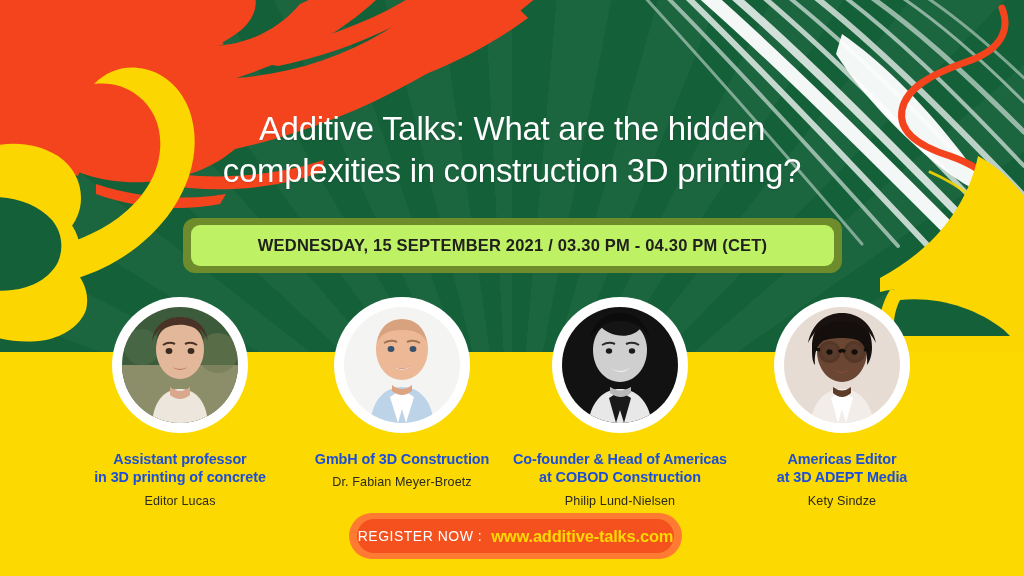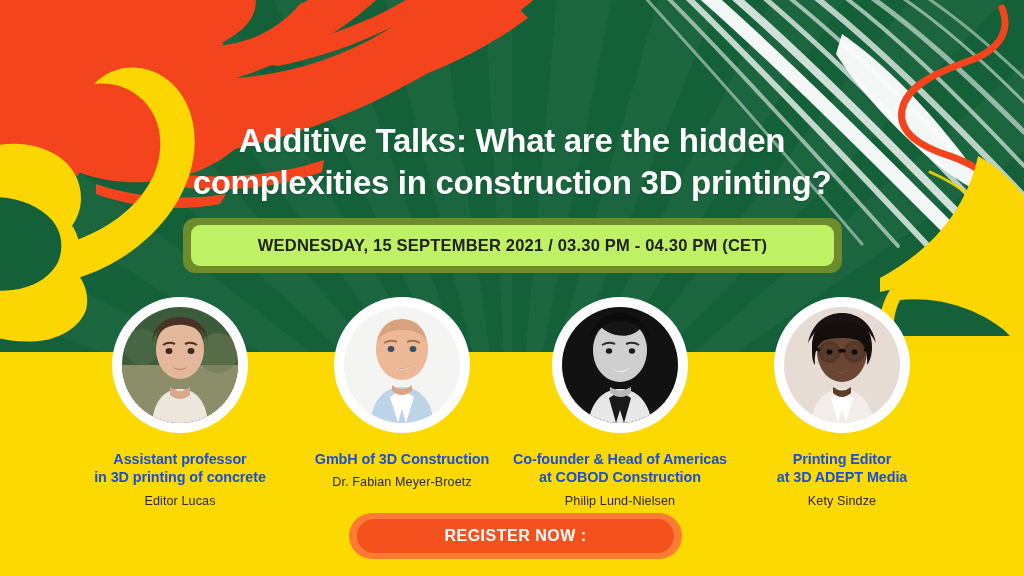--- a/index.html
+++ b/index.html
@@ -31,23 +31,23 @@
   .band-yellow{
     position:absolute;left:0;top:352px;width:1024px;height:224px;
     background:#FCD900;
   }
 
   
   .art{position:absolute;left:0;top:0;width:1024px;height:576px;pointer-events:none;}
 
   
   .title{
-    position:absolute;left:0;top:120px;width:1024px;
+    position:absolute;left:0;top:108px;width:1024px;
     text-align:center;color:#ffffff;
-    font-size:33px;line-height:1.26;font-weight:bold;
+    font-size:33px;line-height:1.26;font-weight:normal;
     letter-spacing:-0.3px;
     text-shadow:0 1px 2px rgba(0,0,0,.12);
   }
   .title .l2{display:block;}
 
   
   .date-frame{
     position:absolute;left:183px;top:218px;width:659px;height:55px;
     background:#6E8C2C;border-radius:12px;
   }
@@ -92,21 +92,21 @@
   .reg-halo{
     position:absolute;left:349px;top:513px;width:333px;height:46px;
     background:#FF7A33;border-radius:23px;
   }
   .reg-btn{
     position:absolute;left:357px;top:519px;width:317px;height:34px;
     background:#F4511E;border-radius:17px;
     display:flex;align-items:center;justify-content:center;gap:9px;
     cursor:pointer;
   }
-  .reg-label{color:#ffffff;font-size:16px;font-weight:bold;letter-spacing:.5px;}
+  .reg-label{color:#ffffff;font-size:14px;font-weight:normal;letter-spacing:.5px;}
   .reg-url{color:#FCD900;font-size:16.5px;font-weight:bold;letter-spacing:-.2px;}
 </style>
 </head>
 <body>
 
 <div id="poster">
 
   <div class="band-green">
     <div class="sunburst"></div>
   </div>
@@ -302,24 +302,25 @@
           <ellipse cx="45.5" cy="45" rx="3.1" ry="2.7" fill="#140E0A"></ellipse>
           <ellipse cx="70.5" cy="45" rx="3.1" ry="2.7" fill="#140E0A"></ellipse>
           <path d="M50,62 q8,6 16,0 q-8,8 -16,0 Z" fill="#8A4A44"></path>
           <path d="M26,116 c4,-24 17,-34 32,-34 c15,0 28,10 32,34 Z" fill="#F2EDE8"></path>
           <path d="M58,84 l-11,7 l7,25 l4,-14 l4,14 l7,-25 Z" fill="#FFFFFF"></path>
           <path d="M49,80 q9,7 18,0 l0,6 q-9,8 -18,0 Z" fill="#5E3C2A"></path>
         </svg>
       </div>
     </div>
     <div class="role">
-      <span>Printing Editor</span><br>
+      <span>Americas Editor</span><br>
       <span>at 3D ADEPT Media</span>
     </div>
     <div class="sp-name">Kety Sindze</div>
   </div>
 
   <div class="reg-halo"></div>
   <div class="reg-btn">
     <span class="reg-label">REGISTER NOW :</span>
+    <span class="reg-url">www.additive-talks.com</span>
   </div>
 
 </div>
 
 </body></html>

